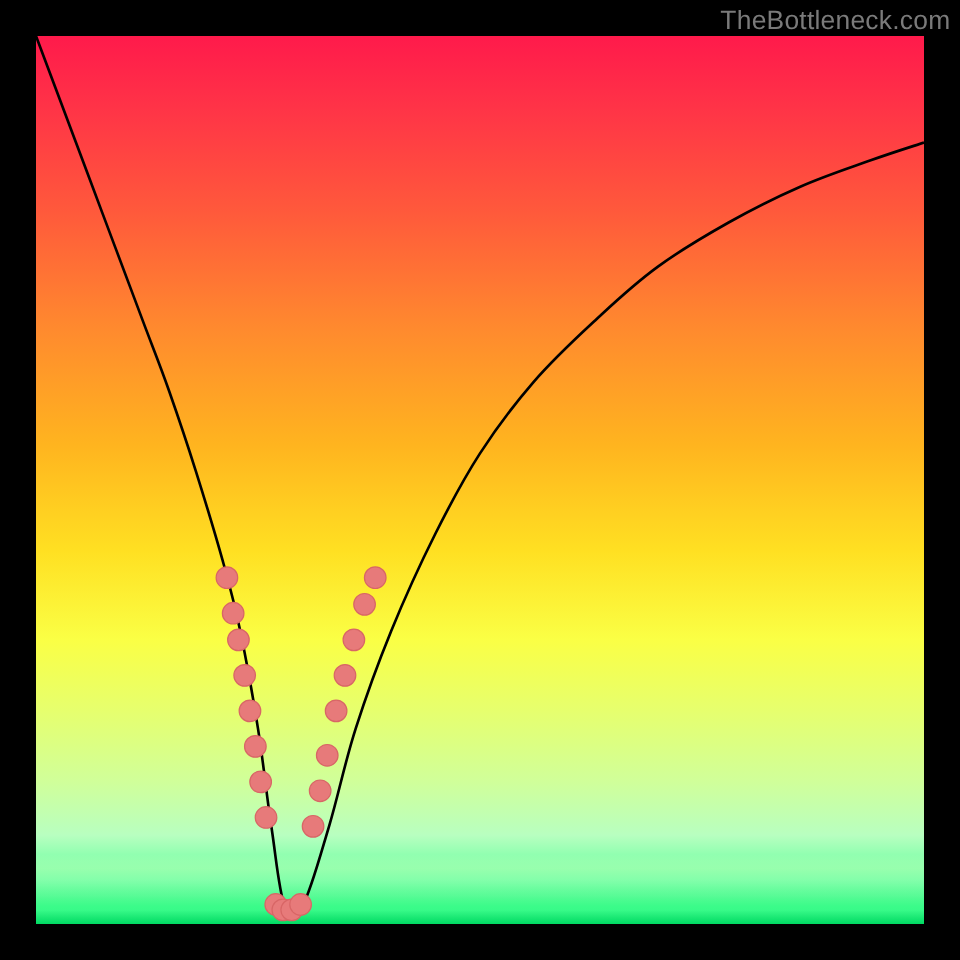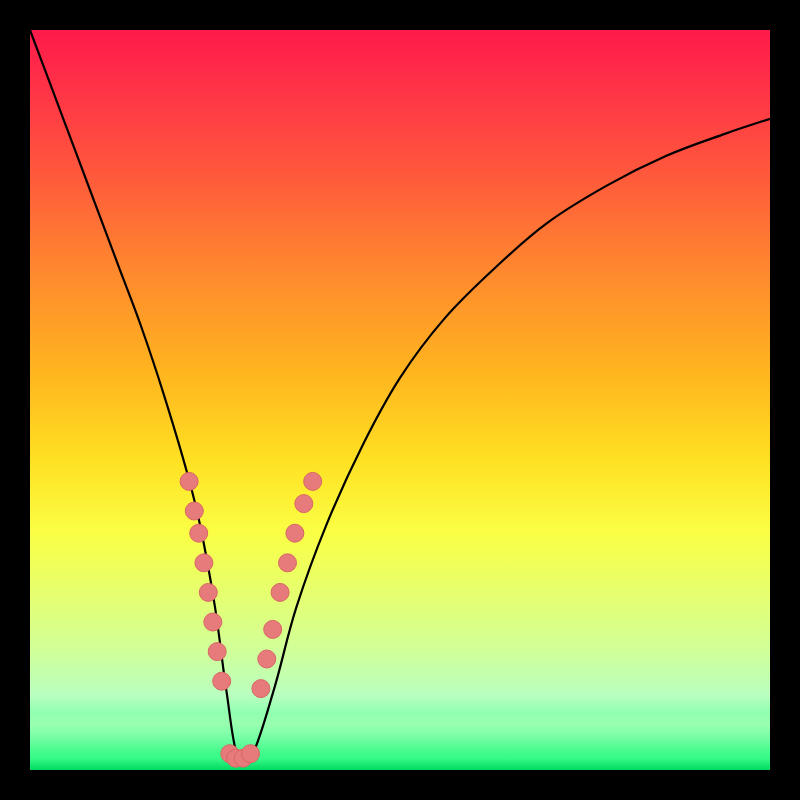--- a/index.html
+++ b/index.html
@@ -107,14 +107,15 @@
         <circle cx="236.8" cy="629.0" r="9" fill="#e77a7a" stroke="#d86666" stroke-width="1"></circle>
         <circle cx="242.7" cy="599.4" r="9" fill="#e77a7a" stroke="#d86666" stroke-width="1"></circle>
         <circle cx="250.1" cy="562.4" r="9" fill="#e77a7a" stroke="#d86666" stroke-width="1"></circle>
         <circle cx="257.5" cy="532.8" r="9" fill="#e77a7a" stroke="#d86666" stroke-width="1"></circle>
         <circle cx="264.9" cy="503.2" r="9" fill="#e77a7a" stroke="#d86666" stroke-width="1"></circle>
         <circle cx="273.8" cy="473.6" r="9" fill="#e77a7a" stroke="#d86666" stroke-width="1"></circle>
         <circle cx="282.7" cy="451.4" r="9" fill="#e77a7a" stroke="#d86666" stroke-width="1"></circle>
       </g>
   </svg>
 
+  <div class="watermark">TheBottleneck.com</div>
 
 </div>
 
 </body></html>

